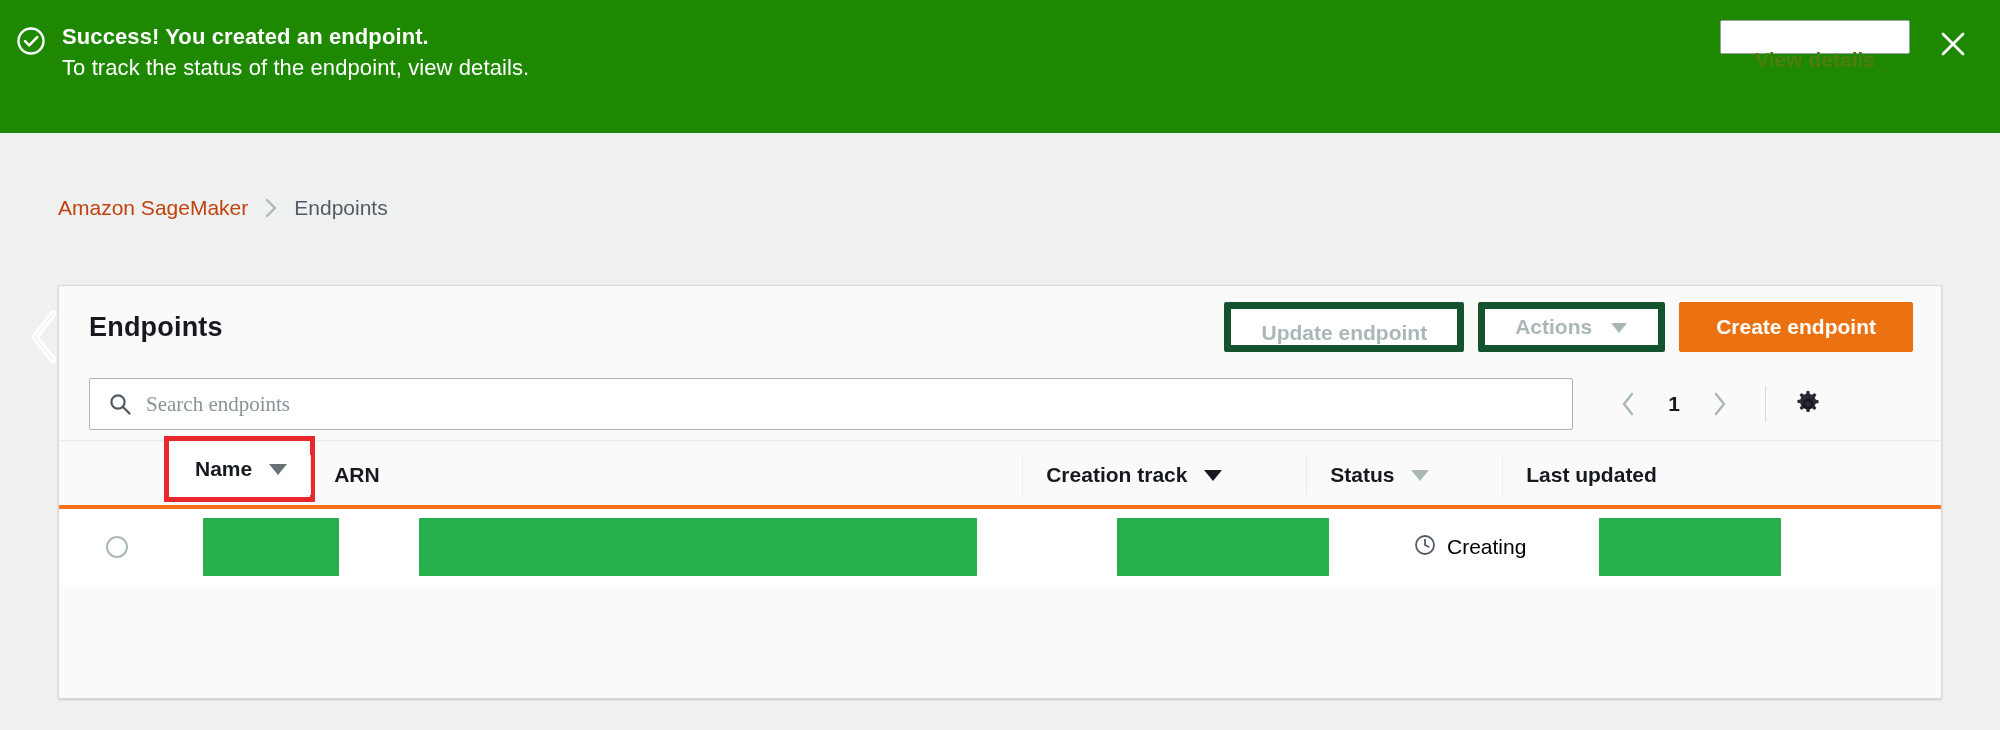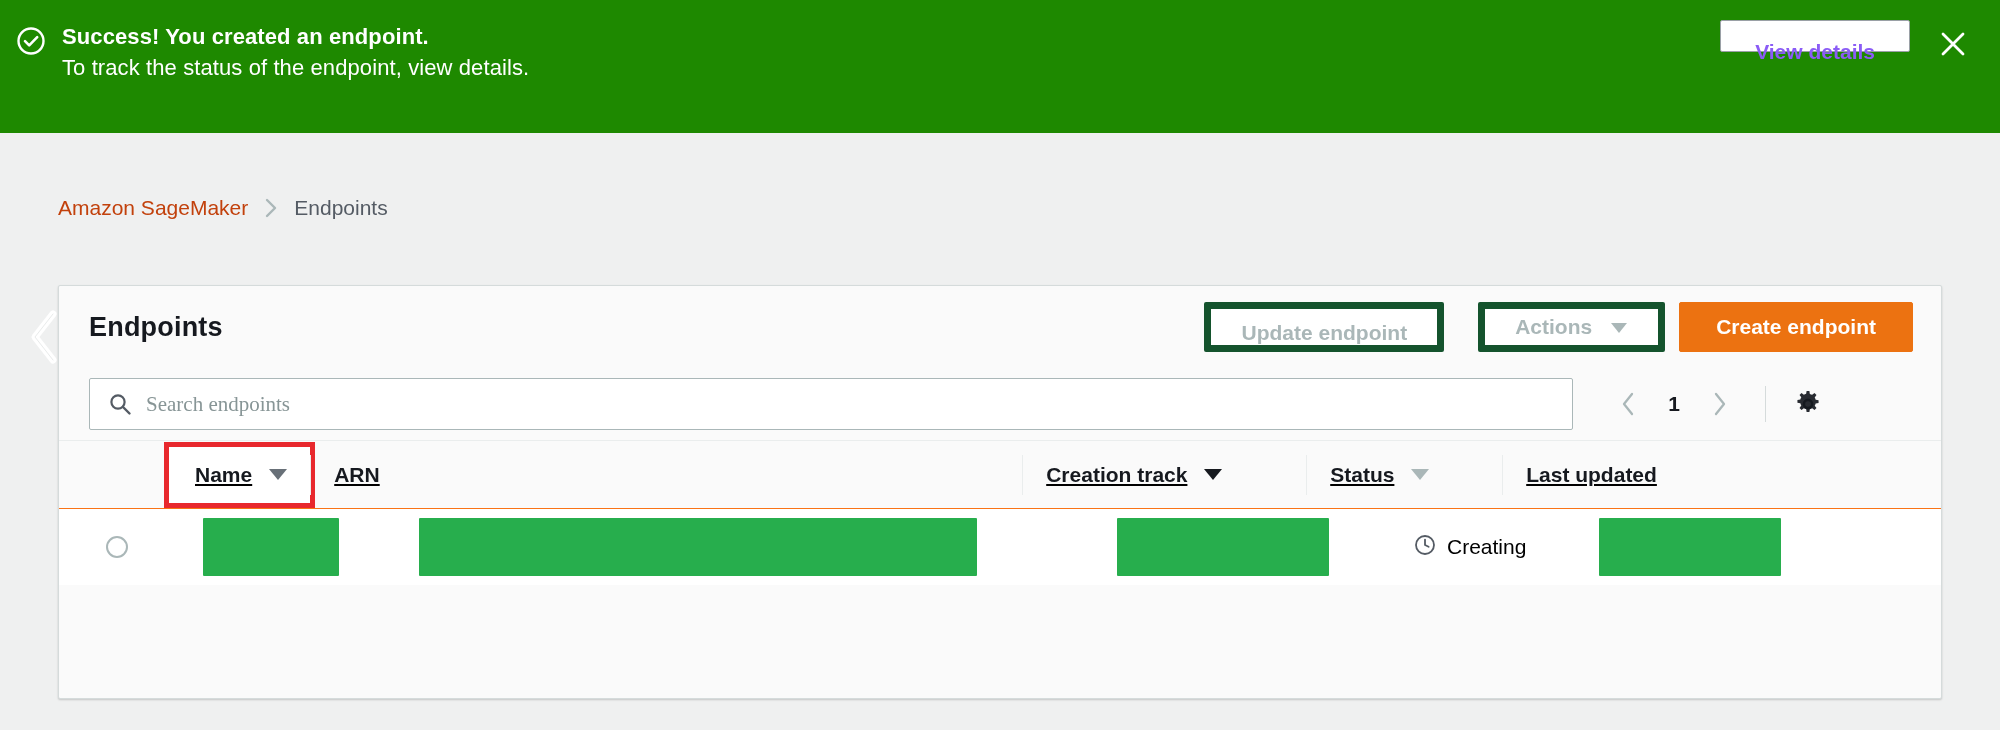--- a/index.html
+++ b/index.html
@@ -51,25 +51,25 @@
   }
   .flash-actions {
     display: flex;
     align-items: flex-start;
     margin-top: 20px;
     flex: 0 0 auto;
   }
   .btn-view-details {
     background: #ffffff;
     border: 1px solid #9aa0a6;
-    color: #8b5cf6;
+    color: #4d7c0f;
     font-family: "Liberation Sans", sans-serif;
     font-size: 21px;
     font-weight: bold;
-    padding: 8px 34px;
+    padding: 16px 34px;
     height: 32px;
     line-height: 46px;
     border-radius: 2px;
     cursor: pointer;
     white-space: nowrap;
   }
   .flash-close {
     margin: 0 30px 0 26px;
     width: 34px;
     height: 48px;
@@ -161,21 +161,20 @@
   .btn-disabled {
     background: #ffffff;
     border: 7px solid #14532d;
     color: #aab7b8;
     cursor: default;
   }
   .btn-dropdown {
     display: inline-flex;
     align-items: center;
     gap: 18px;
-    margin-left: 20px;
   }
   .btn-primary {
     background: #ec7211;
     border: 1px solid #ec7211;
     color: #ffffff;
     padding: 0 36px;
   }
 
   
   .filter-row {
@@ -246,26 +245,24 @@
     display: flex; align-items: center; justify-content: center;
     cursor: pointer;
   }
 
   
   .tbl {
     border-top: 1px solid #eaeded;
   }
   .tbl-head {
     display: flex;
-    align-items: center;
     height: 68px;
     background: #fafafa;
-    border-bottom: 1px solid #f97316;
-    box-sizing: border-box;
-    text-decoration: underline;
+    border-bottom: 4px solid #f97316;
+    box-sizing: border-box;
   }
   .tbl-row {
     display: flex;
     align-items: center;
     height: 76px;
     background: #ffffff;
     box-sizing: border-box;
   }
   .c-sel   { width: 92px;  flex: 0 0 92px;  display:flex; align-items:center; justify-content:center; }
   .c-name  { width: 214px; flex: 0 0 214px; }

